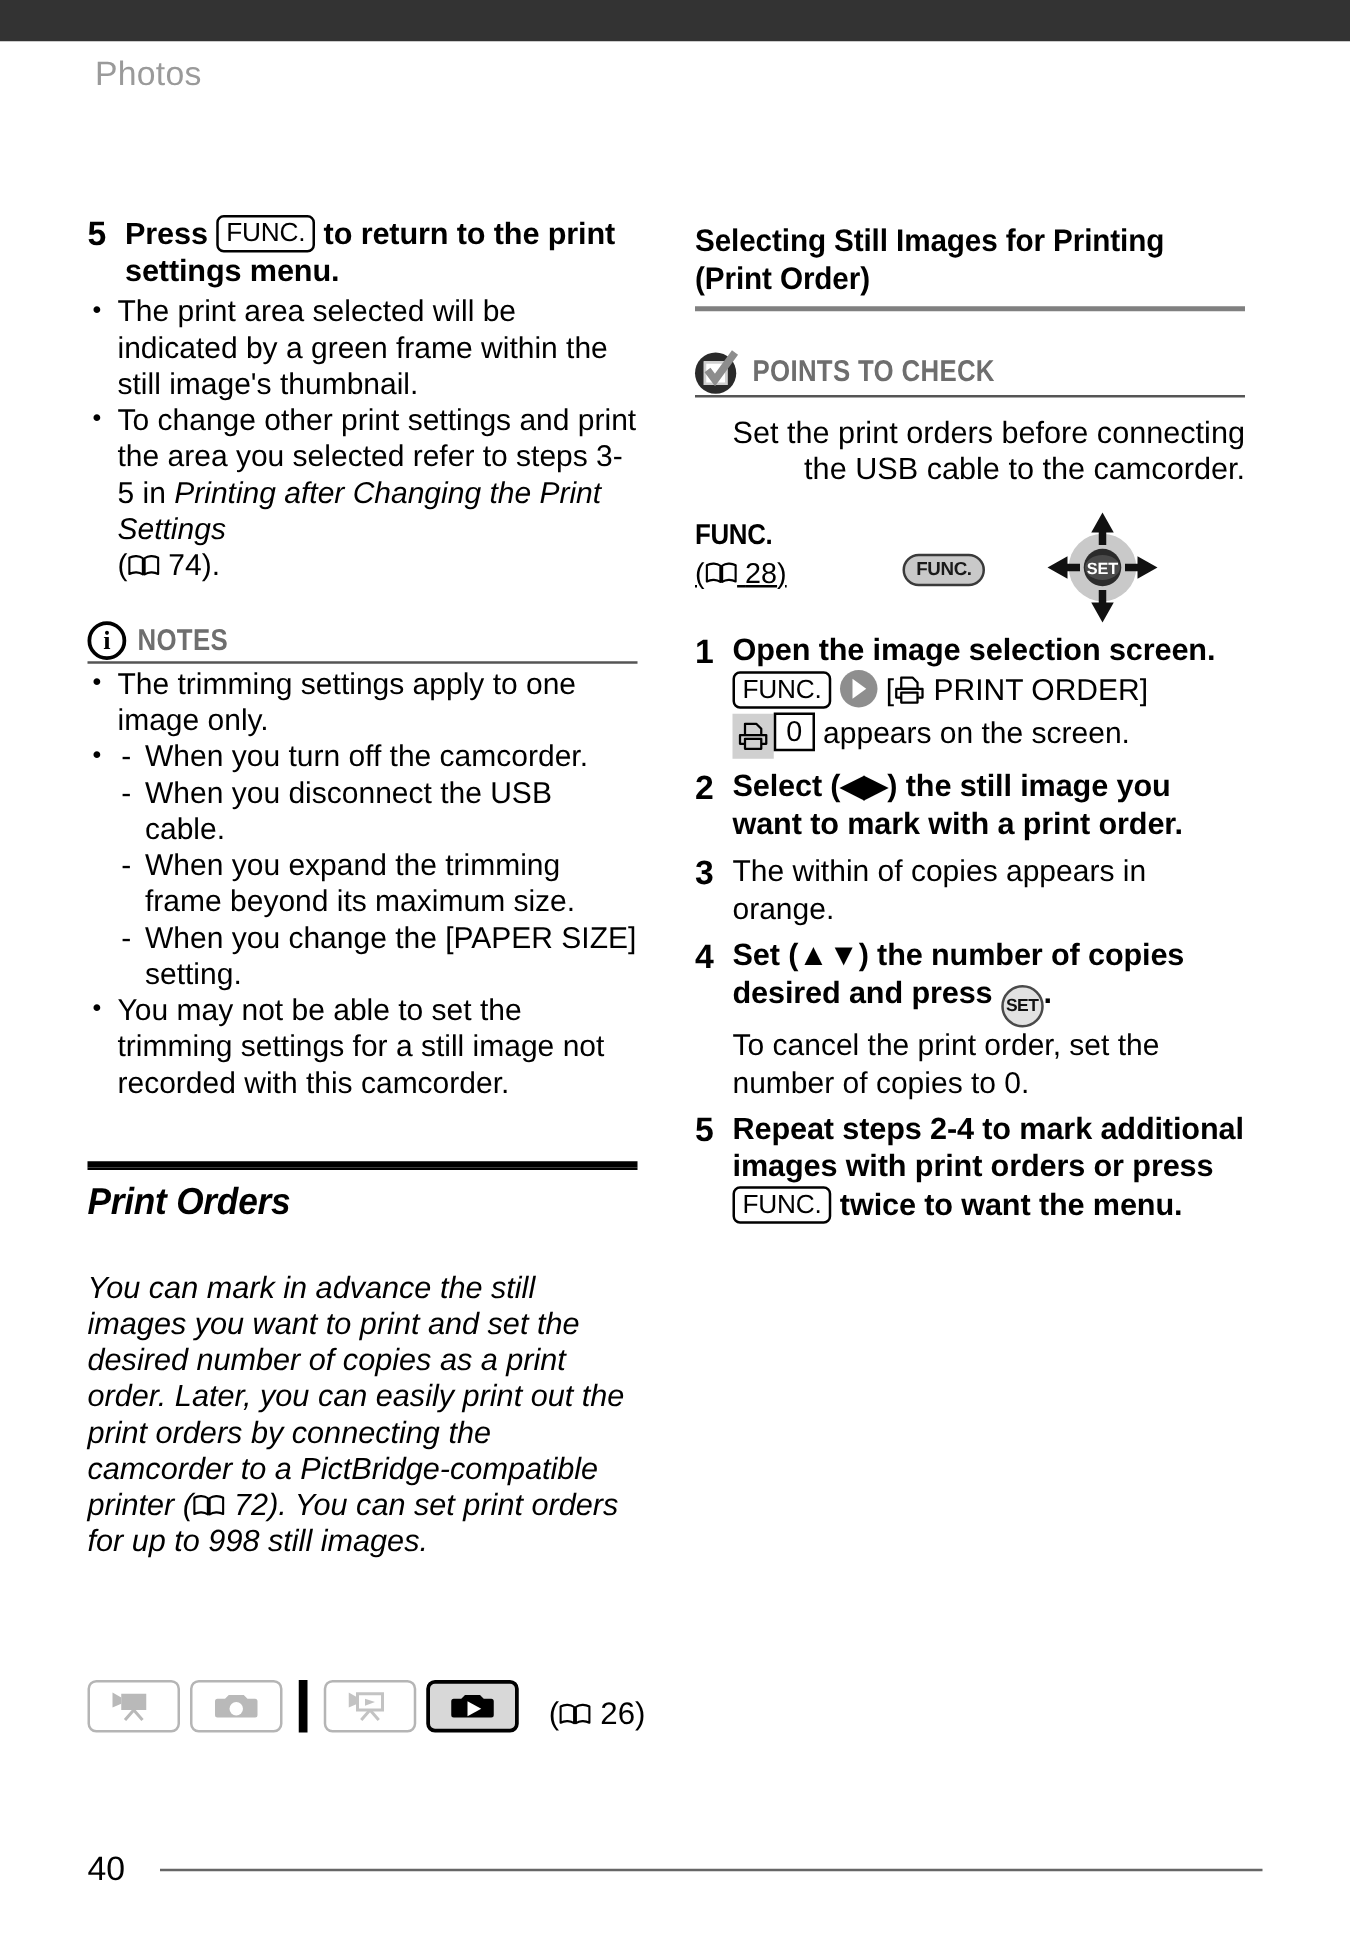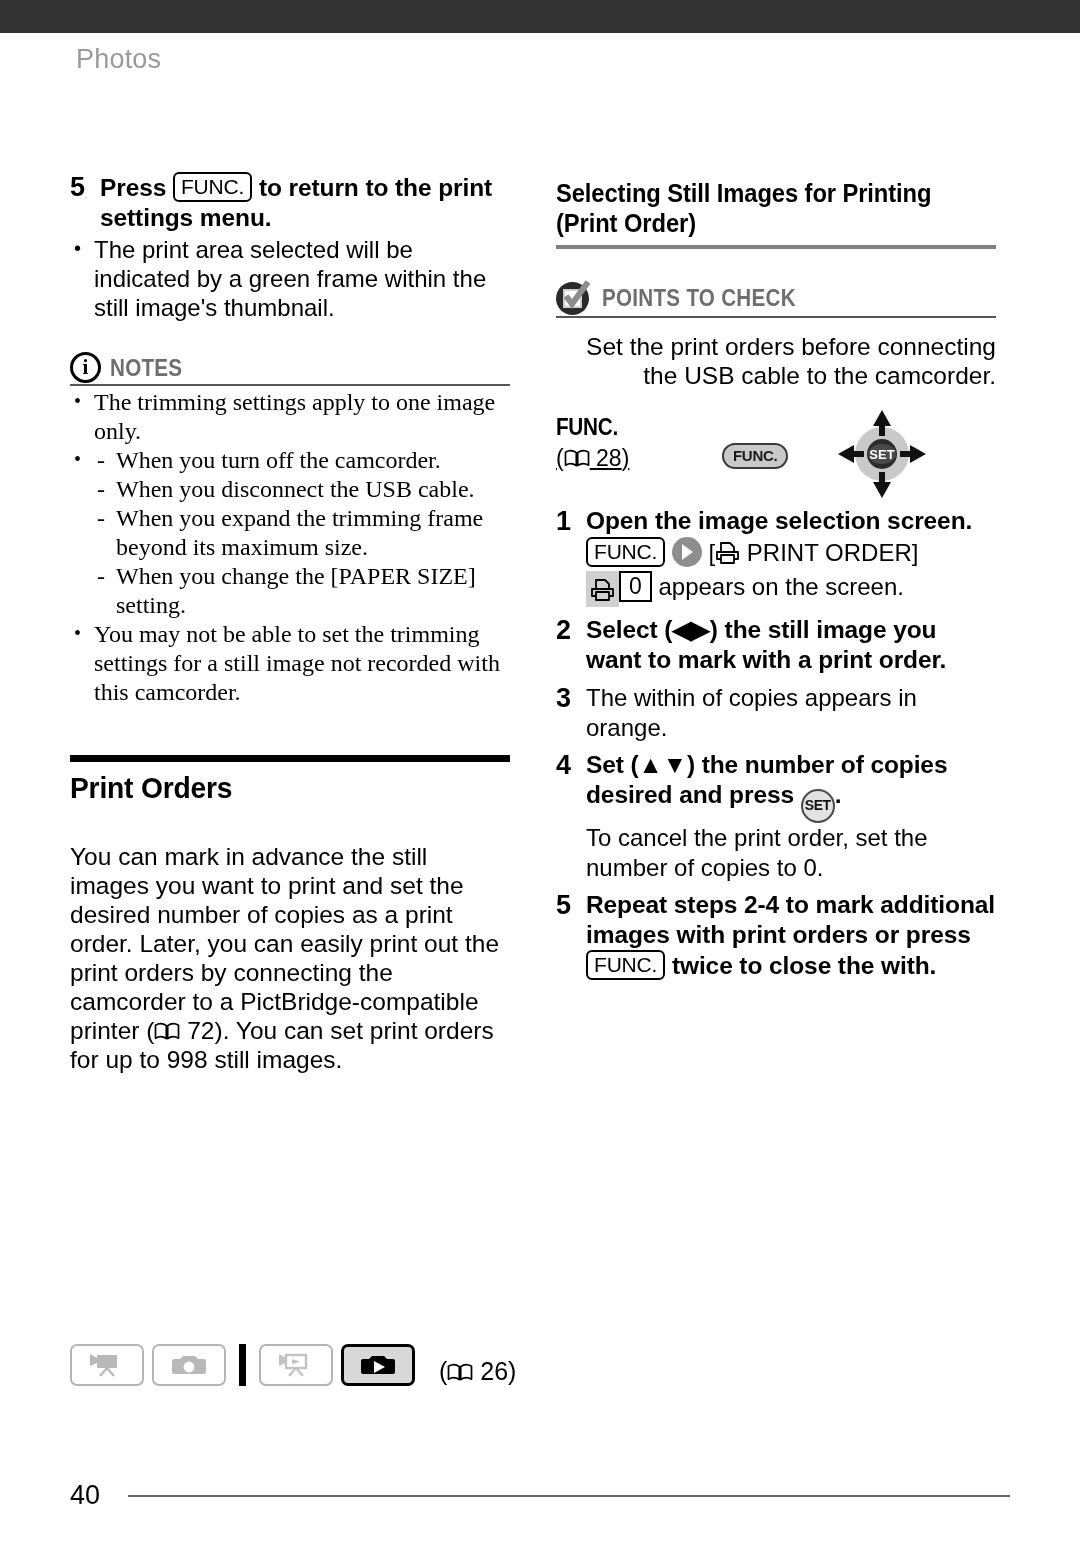--- a/index.html
+++ b/index.html
@@ -162,20 +162,21 @@
     left: 7px; top: 8px;
     width: 19px; height: 19px;
     background: #ffffff;
     border: 2px solid #cfcfcf;
   }
   .icon-check svg { position: absolute; left: 2px; top: -3px; }
 
   
   .bigsec {
     margin-top: 48px;
+    font-style: italic;
   }
   .bigsec .rule-top {
     border-top: 5px solid #000;
     border-bottom: 2px solid #000;
     height: 4px;
     margin-bottom: 9px;
   }
   .bigsec h2 {
     margin: 0;
     font-size: 30px;
@@ -361,30 +362,36 @@
         <span class="chip-func">FUNC.</span>
         <span>to return to the print settings menu.</span>
       </div>
     </div>
   </div>
 
   <ul class="bul bullets-left">
     <li>
       <span>The print area selected will be indicated by a green frame within the still image's thumbnail.</span>
     </li>
+    <li>
+      <span>To change other print settings and print the area you selected refer to steps 3-5 in </span><span class="ital">Printing after Changing the Print Settings</span><br>
+      <span class="nowrap"><span>(</span><svg class="book" width="26" height="19" viewBox="0 0 26 19">
+            <path d="M1.5 3.2 C5 1.2 9.5 1.6 12.3 3.6 L12.3 16.6 C9.5 14.6 5 14.2 1.5 16.2 Z M24.5 3.2 C21 1.2 16.5 1.6 13.7 3.6 L13.7 16.6 C16.5 14.6 21 14.2 24.5 16.2 Z" fill="none" stroke="#000" stroke-width="1.7" stroke-linejoin="round"></path>
+          </svg> <span>74</span><span>).</span></span>
+    </li>
   </ul>
 
   <div style="margin-top:30px;">
     <div class="hdr-icon-row">
       <span class="icon-info">i</span>
       <span class="hdr-label">NOTES</span>
     </div>
     <div class="hdr-rule"></div>
 
-    <ul class="bul" style="font-family:Liberation Serif, serif;">
+    <ul class="bul" style="">
       <li><span>The trimming settings apply to one image only.</span></li>
       <li>
         <ul class="dash">
           <li><span>When you turn off the camcorder.</span></li>
           <li><span>When you disconnect the USB cable.</span></li>
           <li><span>When you expand the trimming frame beyond its maximum size.</span></li>
           <li><span>When you change the [PAPER SIZE] setting.</span></li>
         </ul>
       </li>
       <li><span>You may not be able to set the trimming settings for a still image not recorded with this camcorder.</span></li>
@@ -533,21 +540,21 @@
       <div class="step-sub">To cancel the print order, set the number of copies to 0.</div>
     </div>
   </div>
 
   <div class="step" style="margin-top:8px;">
     <div class="step-num">5</div>
     <div class="step-body">
       <div class="step-title">
         <span>Repeat steps 2-4 to mark additional images with print orders or press</span>
         <span class="chip-func">FUNC.</span>
-        <span>twice to close the with.</span>
+        <span>twice to want the menu.</span>
       </div>
     </div>
   </div>
 
 </div>
 
 <div class="footer">
   <span class="folio">40</span>
   <span class="folio-rule"></span>
 </div>

